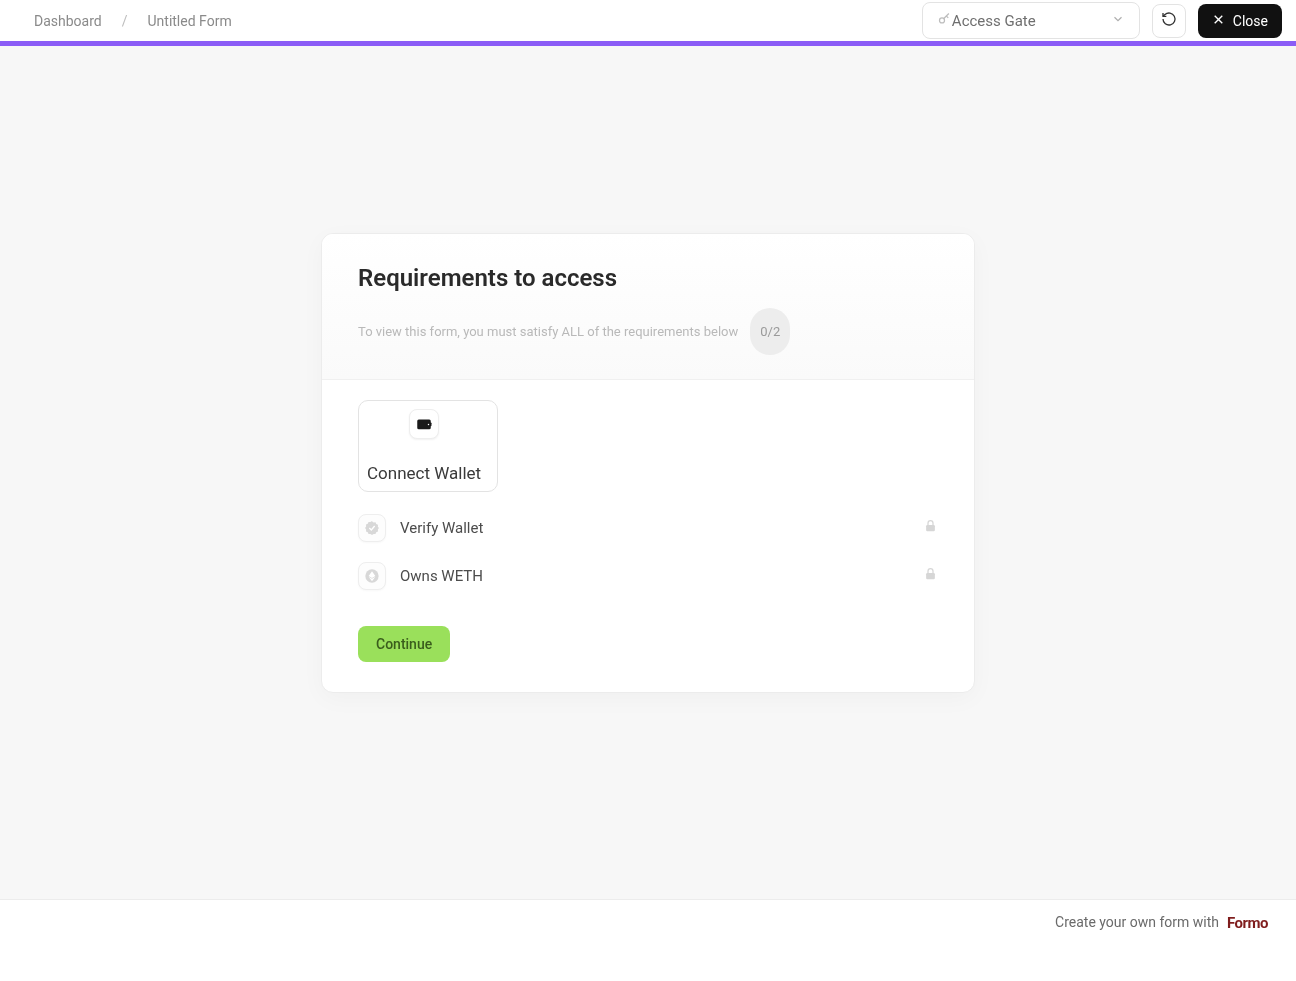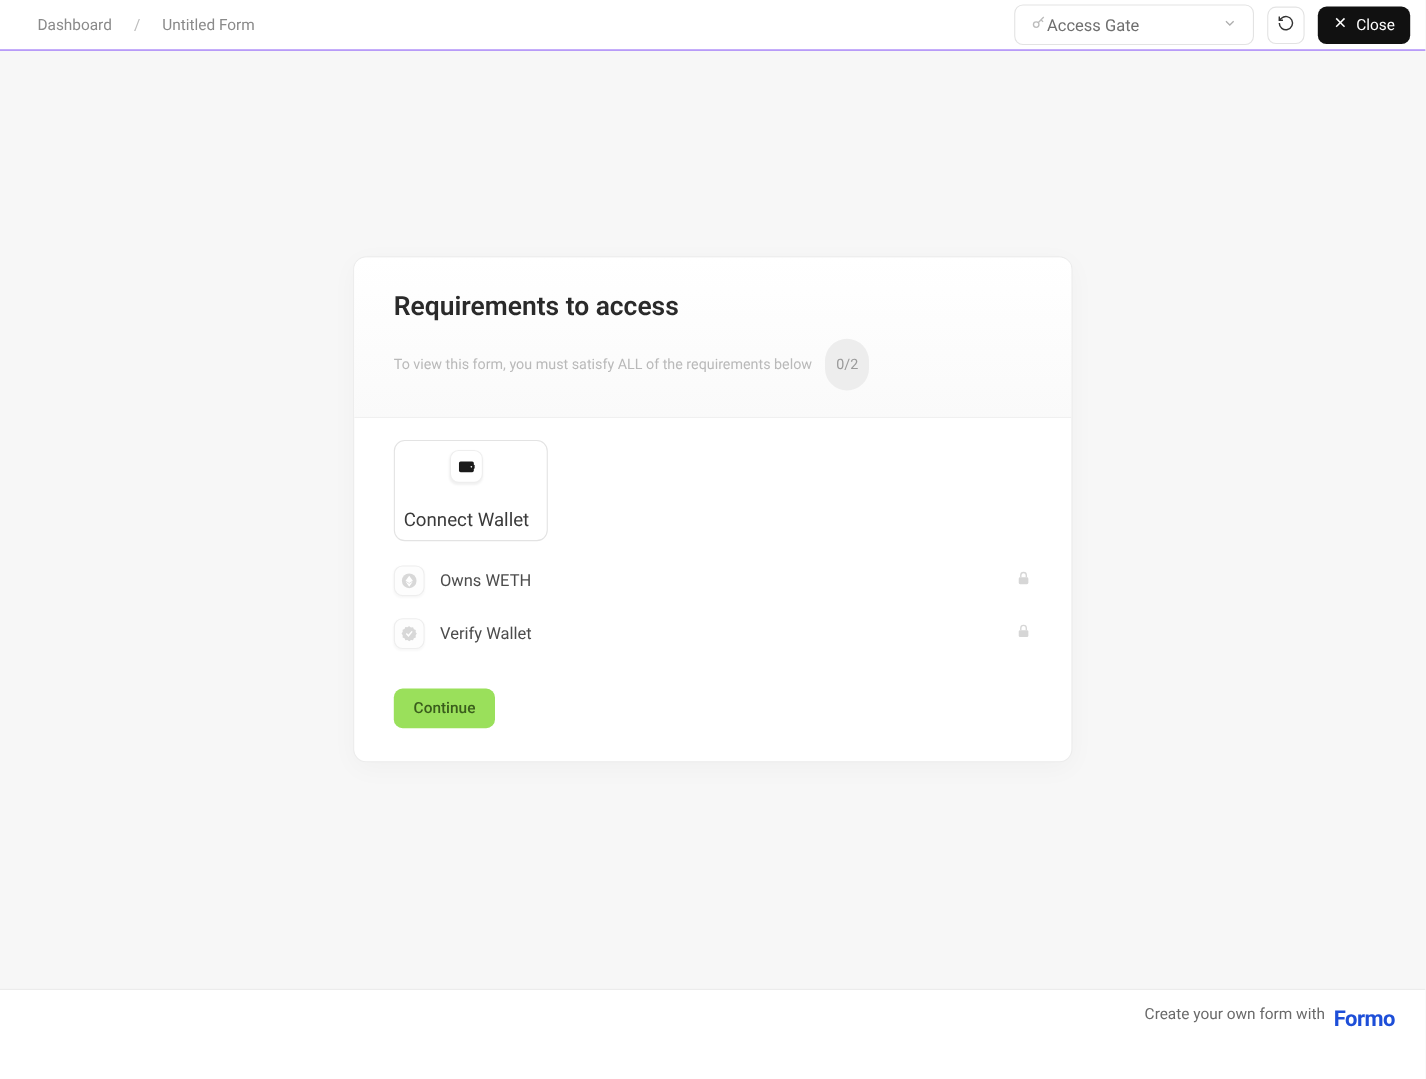--- a/index.html
+++ b/index.html
@@ -9,21 +9,21 @@
     height: 981px;
     background: #f7f7f7;
     display: flex;
     flex-direction: column;
     overflow: hidden;
   }
   
   .header {
     height: 46px;
     background: #ffffff;
-    border-bottom: 1px solid #8b5cf6;
+    border-bottom: 5px solid #8b5cf6;
     display: flex;
     align-items: center;
     justify-content: space-between;
     padding: 0 14px 0 34px;
   }
   .breadcrumb {
     display: flex;
     align-items: center;
     gap: 20px;
     font-size: 14px;
@@ -142,21 +142,21 @@
   
   .footer {
     height: 82px;
     background: #ffffff;
     border-top: 1px solid #ececec;
     display: flex; align-items: flex-start; justify-content: flex-end;
     padding: 14px 28px 0 0;
     font-size: 14px; color: #6a6a6a;
     gap: 8px;
   }
-  .footer .brand { font-weight: 700; color: #1d4ed8; font-size: 20px; letter-spacing: -0.5px; }
+  .footer .brand { font-weight: 700; color: #7f1d1d; font-size: 15px; letter-spacing: -0.5px; }
 </style>
 </head>
 <body>
 
 <div class="header">
   <div class="breadcrumb">
     <span class="dash">Dashboard</span>
     <span class="sep">/</span>
     <span>Untitled Form</span>
   </div>
@@ -214,49 +214,49 @@
             </svg>
         </span>
         <span>Connect Wallet</span>
       </div>
 
       <div style="height:12px"></div>
 
       <div class="req-row">
         <span class="req-ico">
           <svg width="16" height="16" viewBox="0 0 24 24" fill="#d8d8d8">
+              <path d="M12 2l2.39 1.58 2.86-.18 1.11 2.64 2.64 1.11-.18 2.86L22.4 12l-1.58 2.39.18 2.86-2.64 1.11-1.11 2.64-2.86-.18L12 22.4l-2.39-1.58-2.86.18-1.11-2.64-2.64-1.11.18-2.86L1.6 12l1.58-2.39-.18-2.86 2.64-1.11 1.11-2.64 2.86.18L12 1.6z"></path>
+              <polyline points="8 12 11 15 16 9" fill="none" stroke="#fff" stroke-width="2"></polyline>
+            </svg>
+        </span>
+        <span class="req-label">Verify Wallet</span>
+        <span class="lock">
+          <svg width="15" height="15" viewBox="0 0 24 24" fill="#d6d6d6">
+              <rect x="5" y="11" width="14" height="10" rx="2"></rect>
+              <path d="M8 11V8a4 4 0 1 1 8 0v3" fill="none" stroke="#d6d6d6" stroke-width="2"></path>
+            </svg>
+        </span>
+      </div>
+
+      <div class="req-row">
+        <span class="req-ico">
+          <svg width="16" height="16" viewBox="0 0 24 24" fill="#d8d8d8">
               <circle cx="12" cy="12" r="10"></circle>
               <path d="M12 5 L7 12 L12 15 L17 12 Z M12 16 L7 13 L12 20 L17 13 Z" fill="#fff"></path>
             </svg>
         </span>
         <span class="req-label">Owns WETH</span>
         <span class="lock">
           <svg width="15" height="15" viewBox="0 0 24 24" fill="#d6d6d6">
               <rect x="5" y="11" width="14" height="10" rx="2"></rect>
               <path d="M8 11V8a4 4 0 1 1 8 0v3" fill="none" stroke="#d6d6d6" stroke-width="2"></path>
             </svg>
         </span>
       </div>
 
-      <div class="req-row">
-        <span class="req-ico">
-          <svg width="16" height="16" viewBox="0 0 24 24" fill="#d8d8d8">
-              <path d="M12 2l2.39 1.58 2.86-.18 1.11 2.64 2.64 1.11-.18 2.86L22.4 12l-1.58 2.39.18 2.86-2.64 1.11-1.11 2.64-2.86-.18L12 22.4l-2.39-1.58-2.86.18-1.11-2.64-2.64-1.11.18-2.86L1.6 12l1.58-2.39-.18-2.86 2.64-1.11 1.11-2.64 2.86.18L12 1.6z"></path>
-              <polyline points="8 12 11 15 16 9" fill="none" stroke="#fff" stroke-width="2"></polyline>
-            </svg>
-        </span>
-        <span class="req-label">Verify Wallet</span>
-        <span class="lock">
-          <svg width="15" height="15" viewBox="0 0 24 24" fill="#d6d6d6">
-              <rect x="5" y="11" width="14" height="10" rx="2"></rect>
-              <path d="M8 11V8a4 4 0 1 1 8 0v3" fill="none" stroke="#d6d6d6" stroke-width="2"></path>
-            </svg>
-        </span>
-      </div>
-
       <div class="continue-wrap">
         <div class="continue-btn">Continue</div>
       </div>
     </div>
   </div>
 </div>
 
 <div class="footer">
   <span>Create your own form with</span>
   <span class="brand">Formo</span>

